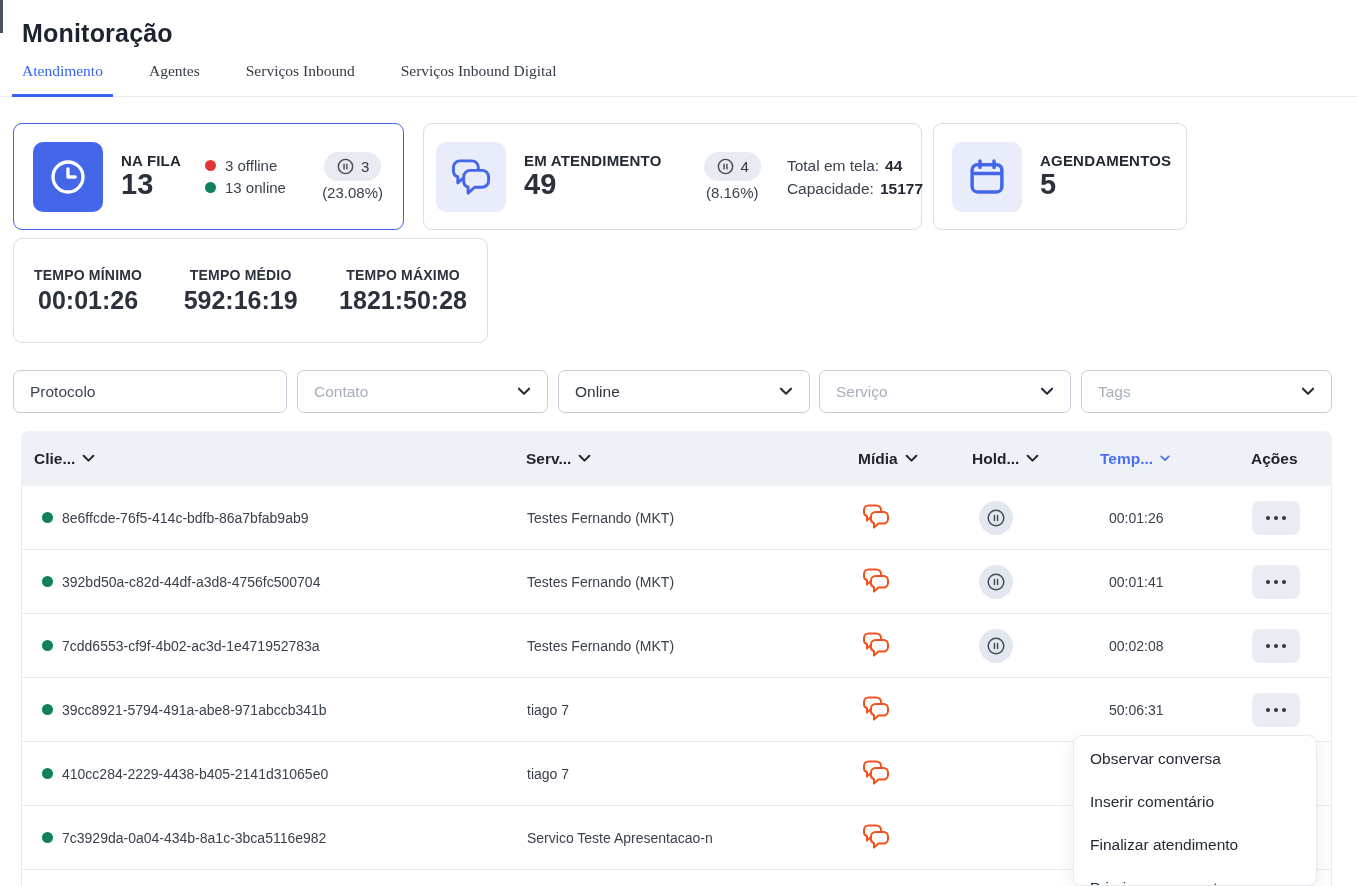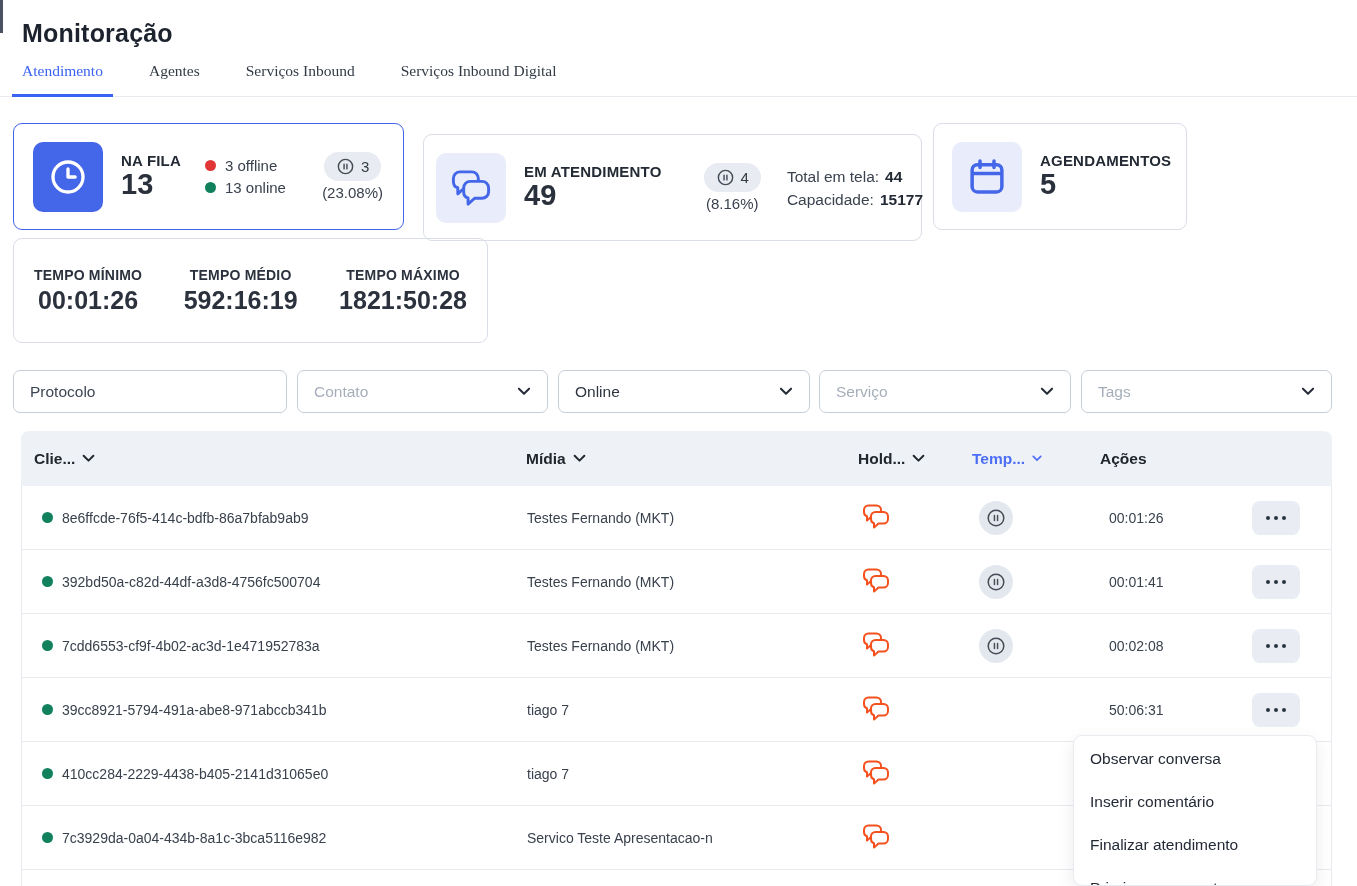--- a/index.html
+++ b/index.html
@@ -10,21 +10,21 @@
   
   .window-edge{position:absolute;left:0;top:0;width:3px;height:33px;background:#4a5160;}
   .page-title{position:absolute;left:22px;top:2px;font-size:25px;font-weight:700;color:#1c232e;letter-spacing:.2px;}
   .tabs{position:absolute;left:0;top:51px;right:0;display:flex;gap:26px;padding-left:12px;border-bottom:1px solid #e9ebf0;box-sizing:border-box;}
   .tab{padding:11px 10px 14px;font-size:15.5px;color:#333b46;cursor:pointer;border-bottom:3px solid transparent;margin-bottom:-1px;font-family:Liberation Serif, serif;}
   .tab.active{color:#3b63f3;border-bottom-color:#3b63f3;}
   
   .card{position:absolute;background:#fff;border:1px solid #d9dee7;border-radius:9px;box-sizing:border-box;display:flex;align-items:center;}
   .card.sel{border-color:#4263eb;}
   .card-nafila{left:13px;top:123px;width:391px;height:107px;padding-left:19px;}
-  .card-ematend{left:423px;top:134px;width:499px;height:107px;padding-left:12px;align-items:center;}
+  .card-ematend{left:423px;top:123px;width:499px;height:107px;padding-left:12px;align-items:center;}
   .card-agend{left:933px;top:123px;width:254px;height:107px;padding-left:18px;}
   .big-ic{width:70px;height:70px;border-radius:10px;display:flex;align-items:center;justify-content:center;flex:0 0 auto;}
   .big-ic.blue{background:#4466e8;}
   .big-ic.lite{background:#e9edfb;}
   .card-lbl{font-size:15px;font-weight:700;color:#232a34;letter-spacing:.2px;white-space:nowrap;}
   .card-val{font-size:29px;font-weight:700;color:#2a313c;line-height:1.1;}
   .statuses{margin-left:24px;font-size:15px;color:#3a424e;}
   .statuses .st{display:flex;align-items:center;gap:9px;line-height:22px;}
   .dot{width:11px;height:11px;border-radius:50%;display:inline-block;flex:0 0 auto;}
   .dot.red{background:#e23636;}
@@ -217,20 +217,26 @@
 
   <div class="tbl">
     <div class="thead">
       <div class="th c1">
           <span>Clie...</span>
           <svg width="13" height="9" viewBox="0 0 12 8" fill="none">
             <path d="M1.5 1.5 L6 6 L10.5 1.5" stroke="#20262e" stroke-width="1.8" stroke-linecap="round" stroke-linejoin="round"></path>
           </svg>
         </div>
       <div class="th">
+          <span>Serv...</span>
+          <svg width="13" height="9" viewBox="0 0 12 8" fill="none">
+            <path d="M1.5 1.5 L6 6 L10.5 1.5" stroke="#20262e" stroke-width="1.8" stroke-linecap="round" stroke-linejoin="round"></path>
+          </svg>
+        </div>
+      <div class="th">
           <span>Mídia</span>
           <svg width="13" height="9" viewBox="0 0 12 8" fill="none">
             <path d="M1.5 1.5 L6 6 L10.5 1.5" stroke="#20262e" stroke-width="1.8" stroke-linecap="round" stroke-linejoin="round"></path>
           </svg>
         </div>
       <div class="th">
           <span>Hold...</span>
           <svg width="13" height="9" viewBox="0 0 12 8" fill="none">
             <path d="M1.5 1.5 L6 6 L10.5 1.5" stroke="#20262e" stroke-width="1.8" stroke-linecap="round" stroke-linejoin="round"></path>
           </svg>

